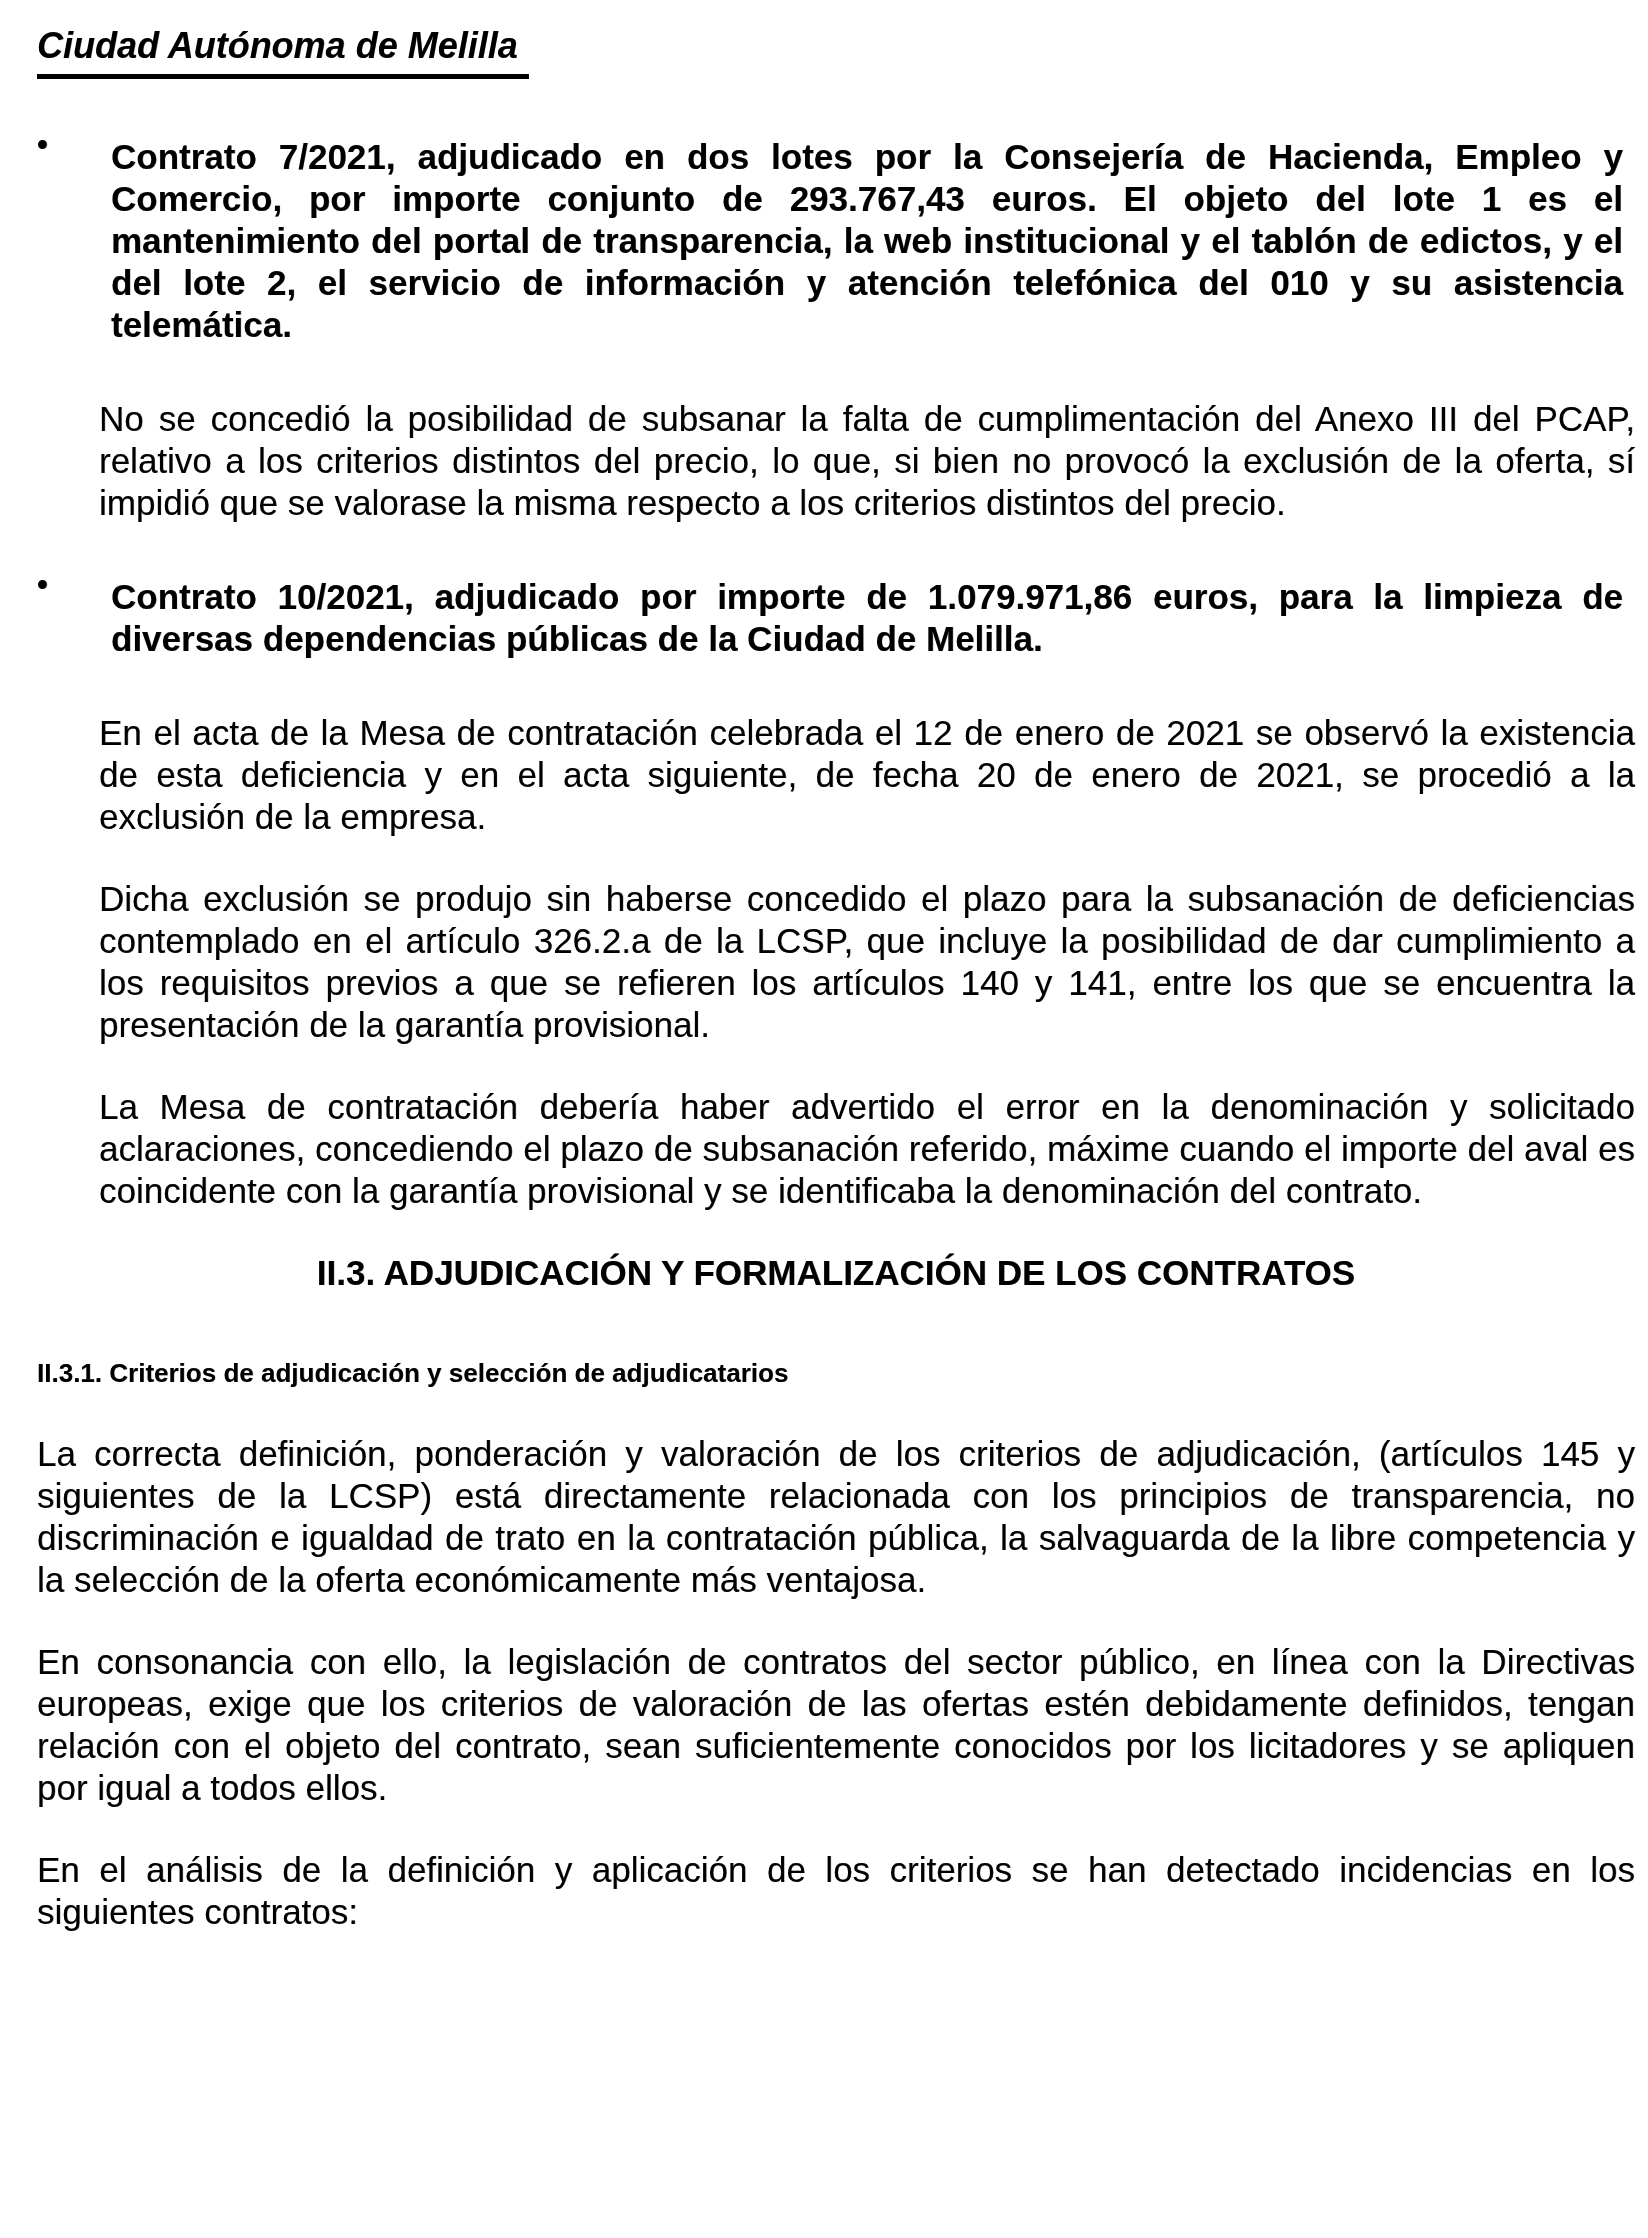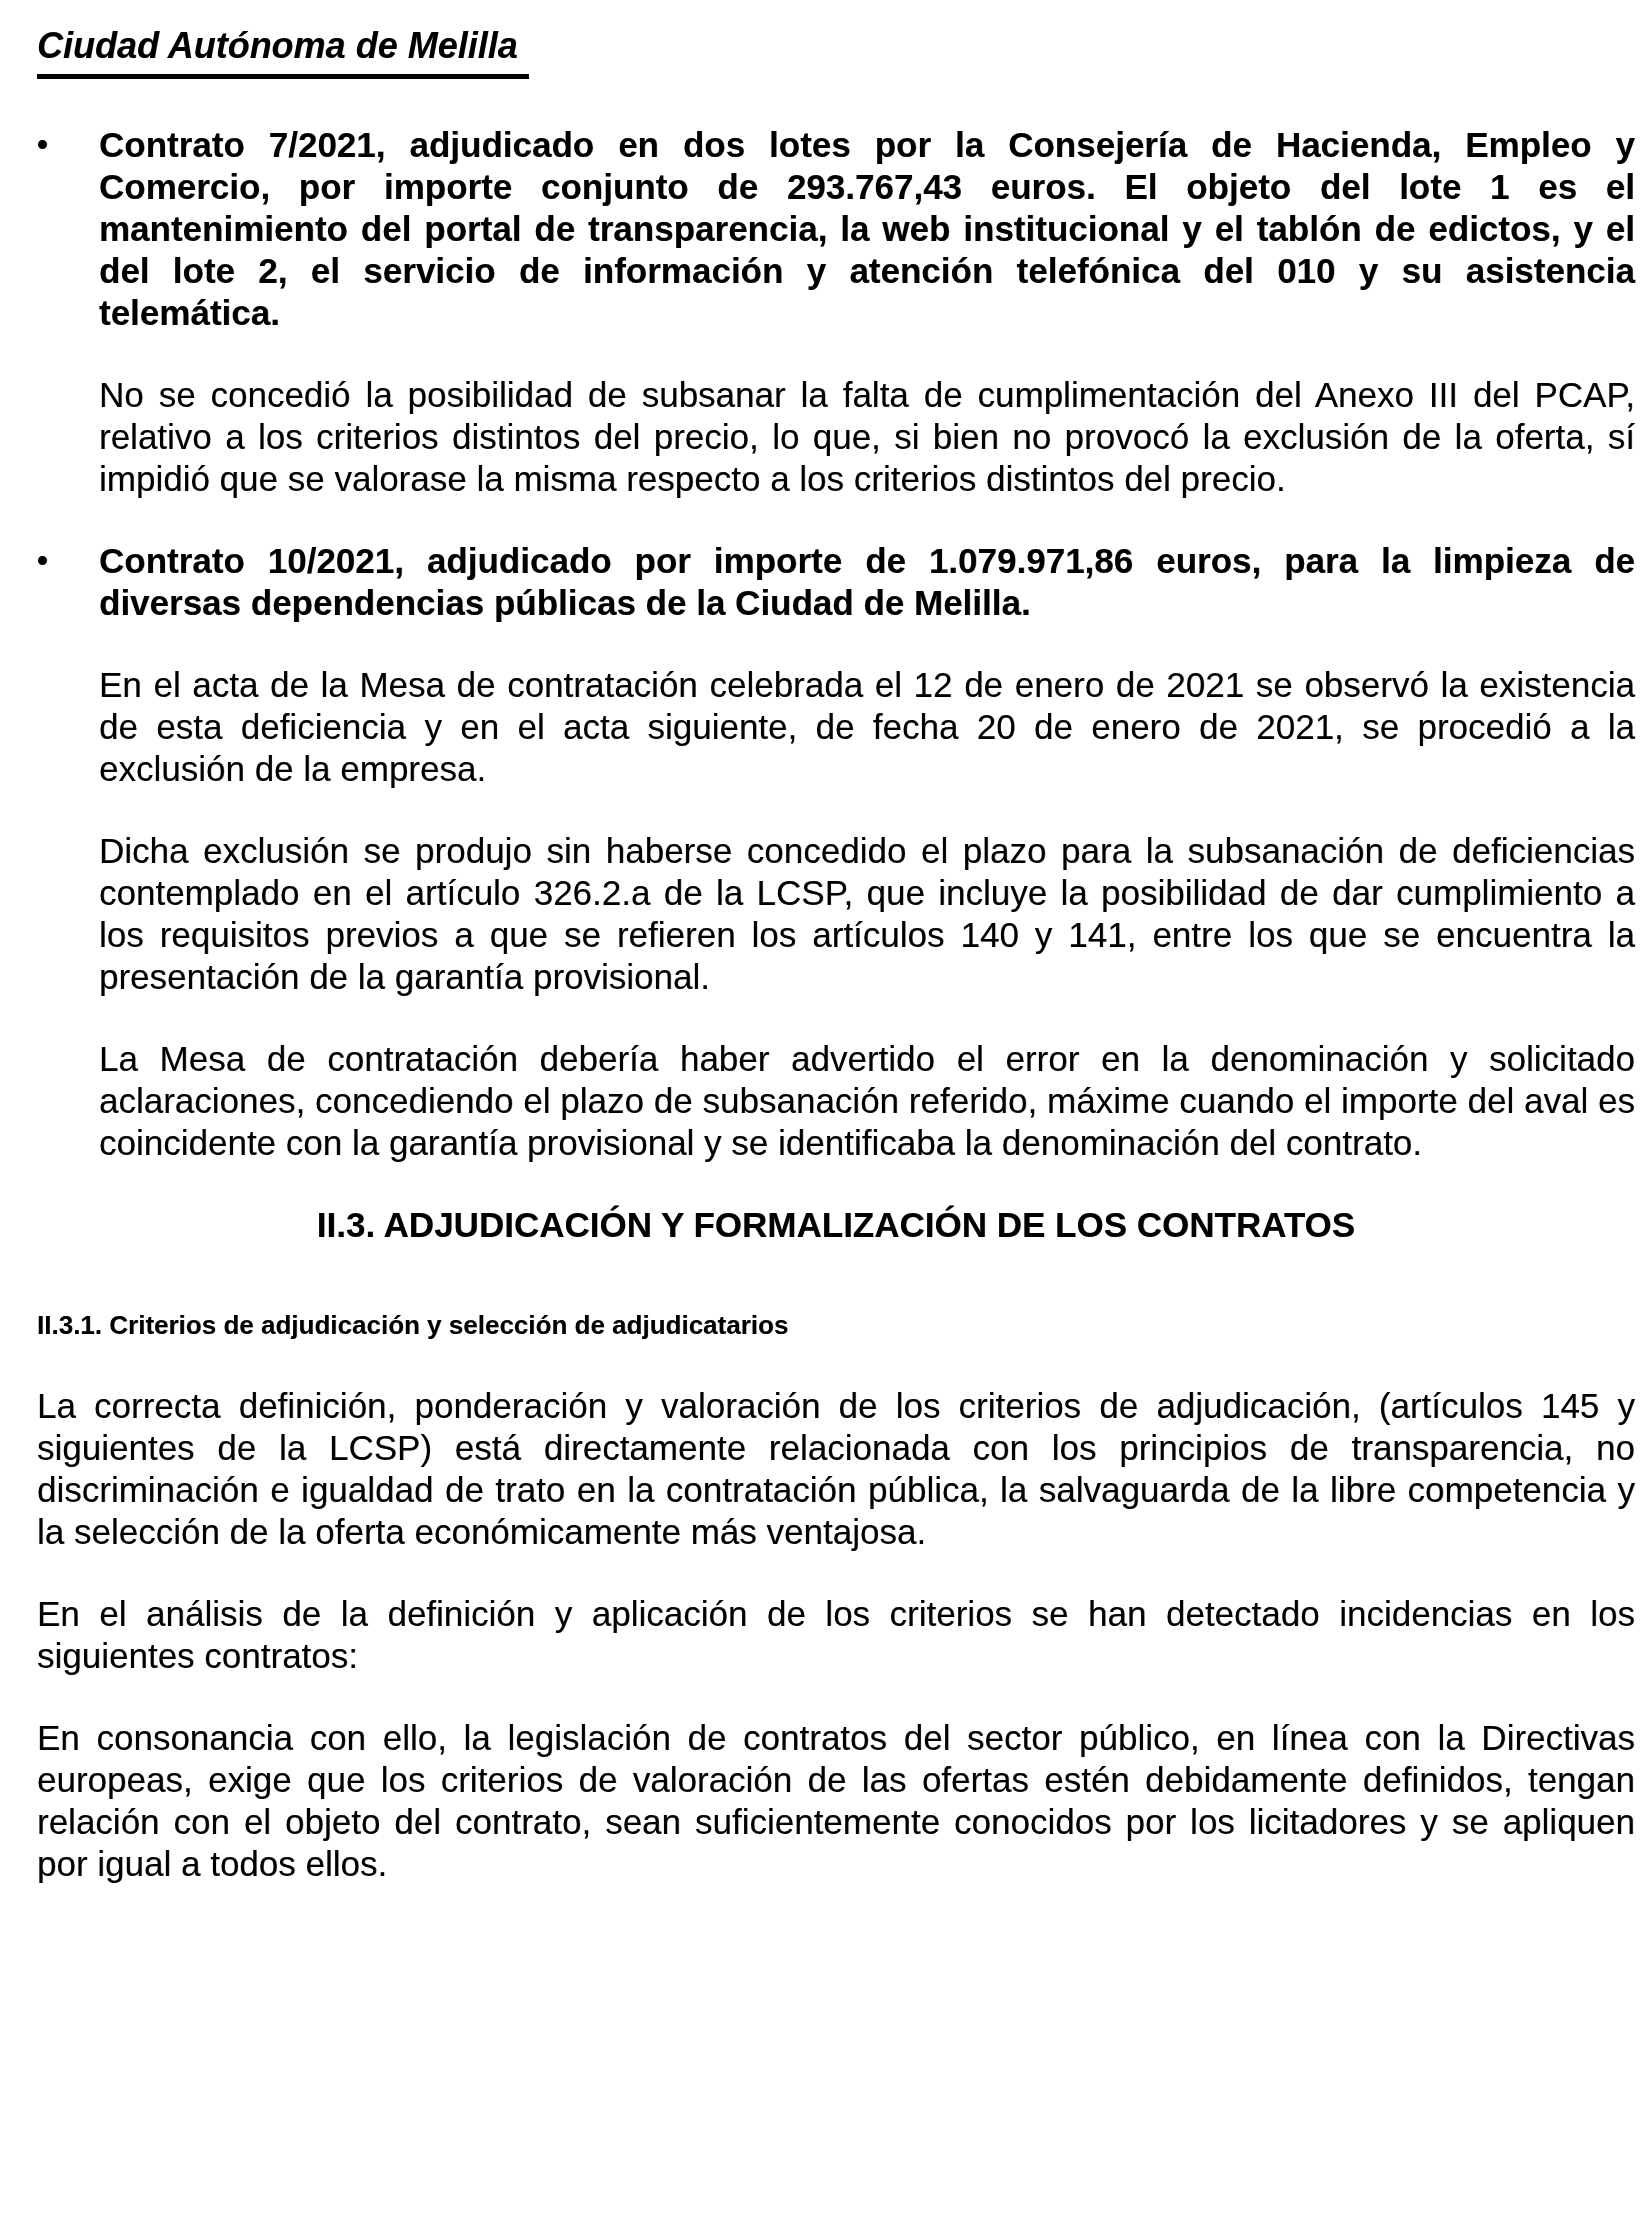--- a/index.html
+++ b/index.html
@@ -41,21 +41,21 @@
     }
     .bullet-marker {
       flex: 0 0 62px;
       font-size: 31px;
       line-height: 42px;
       font-weight: bold;
     }
     .bullet-lead {
       flex: 1;
       font-weight: bold;
-      margin: 0;
+      margin: 12px;
       text-align: justify;
     }
     .sub {
       margin-left: 62px;
     }
     h2.section-heading {
       font-size: 35px;
       line-height: 42px;
       font-weight: bold;
       margin: 14.5px 0 58px 0;
@@ -95,18 +95,18 @@
     <p>Dicha exclusión se produjo sin haberse concedido el plazo para la subsanación de deficiencias contemplado en el artículo 326.2.a de la LCSP, que incluye la posibilidad de dar cumplimiento a los requisitos previos a que se refieren los artículos 140 y 141, entre los que se encuentra la presentación de la garantía provisional.</p>
     <p>La Mesa de contratación debería haber advertido el error en la denominación y solicitado aclaraciones, concediendo el plazo de subsanación referido, máxime cuando el importe del aval es coincidente con la garantía provisional y se identificaba la denominación del contrato.</p>
   </div>
 
   <h2 class="section-heading">II.3. ADJUDICACIÓN Y FORMALIZACIÓN DE LOS CONTRATOS</h2>
 
   <h3 class="subsection-heading">II.3.1. Criterios de adjudicación y selección de adjudicatarios</h3>
 
   <p>La correcta definición, ponderación y valoración de los criterios de adjudicación, (artículos 145 y siguientes de la LCSP) está directamente relacionada con los principios de transparencia, no discriminación e igualdad de trato en la contratación pública, la salvaguarda de la libre competencia y la selección de la oferta económicamente más ventajosa.</p>
 
+  <p>En consonancia con ello, la legislación de contratos del sector público, en línea con la Directivas europeas, exige que los criterios de valoración de las ofertas estén debidamente definidos, tengan relación con el objeto del contrato, sean suficientemente conocidos por los licitadores y se apliquen por igual a todos ellos.</p>
+
   <p>En el análisis de la definición y aplicación de los criterios se han detectado incidencias en los siguientes contratos:</p>
-
-  <p>En consonancia con ello, la legislación de contratos del sector público, en línea con la Directivas europeas, exige que los criterios de valoración de las ofertas estén debidamente definidos, tengan relación con el objeto del contrato, sean suficientemente conocidos por los licitadores y se apliquen por igual a todos ellos.</p>
 
 </div>
 
 
 </body></html>

